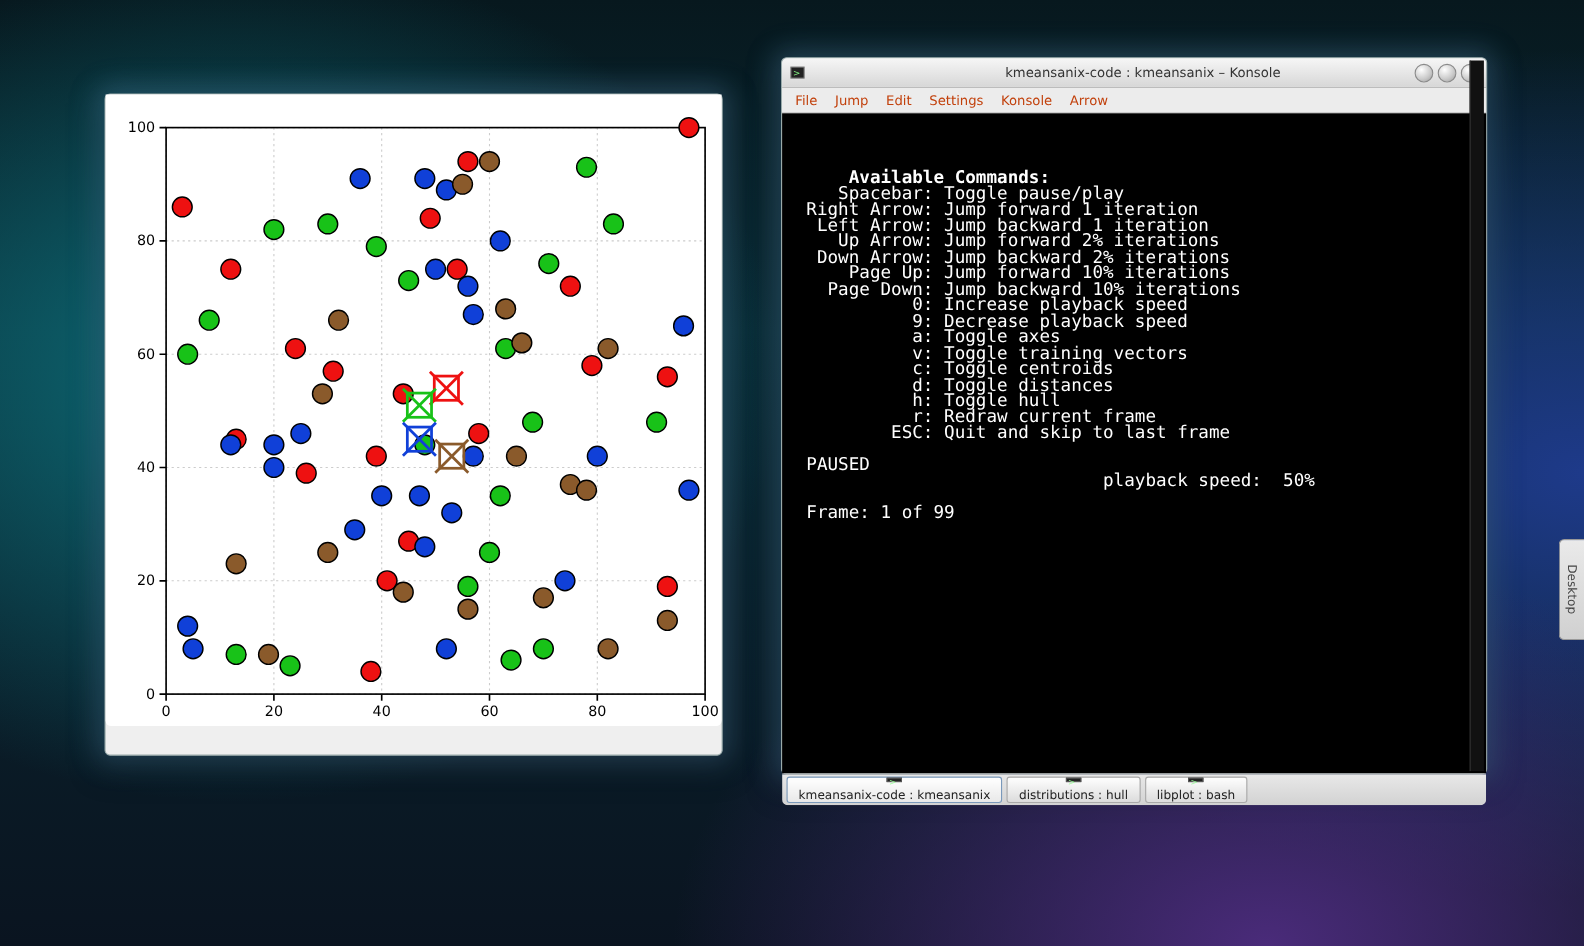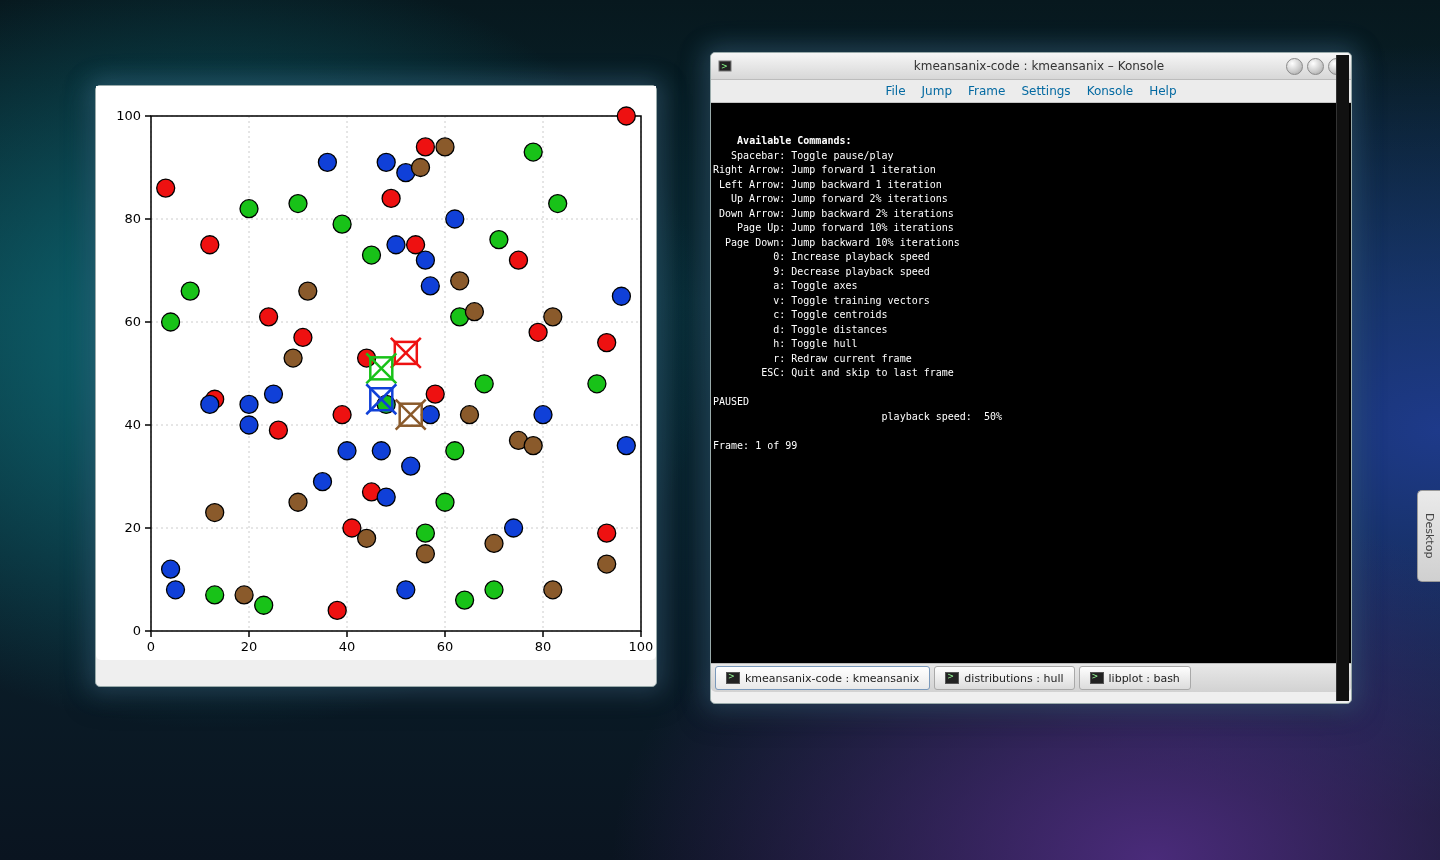--- a/index.html
+++ b/index.html
@@ -24,31 +24,31 @@
         background:radial-gradient(circle at 35% 30%,#fff,#c9c9c9 60%,#9a9a9a);
         border:1px solid #8a8a8a;cursor:pointer;}
   .app-icon{width:15px;height:15px;margin-right:4px;display:flex;align-items:center;justify-content:center;}
   
   #xplot{left:95px;top:85px;width:560px;height:600px;}
   #xplot .body{background:#fff;height:574px;border-radius:0 0 5px 5px;position:relative;}
   #plot-svg{position:absolute;left:0;top:0;}
   
   #konsole{left:710px;top:52px;width:640px;height:650px;}
   #konsole .menubar{height:22px;background:#ececec;border-bottom:1px solid #c4c4c4;
-        display:flex;align-items:center;font-size:12px;color:#0369a1;padding:0 4px;justify-content:center;}
+        display:flex;align-items:center;font-size:12px;color:#c2410c;padding:0 4px;}
   .menuitem{padding:2px 8px;cursor:pointer;border-radius:2px;}
   #term{background:#000;color:#fff;font-family:"DejaVu Sans Mono","Courier New",monospace;
-        font-size:10px;line-height:14.5px;padding:2px;height:556px;overflow:hidden;
+        font-size:16px;line-height:14.5px;padding:22px;height:556px;overflow:hidden;
         white-space:pre;}
   #term .bold{font-weight:bold;}
   #tabbar{height:24px;background:linear-gradient(#e8e8e8,#d2d2d2);border-top:1px solid #bbb;
           display:flex;align-items:stretch;padding:2px 4px;gap:4px;border-radius:0 0 5px 5px;}
   .ktab{display:flex;align-items:center;gap:5px;padding:0 10px;font-size:11px;color:#222;
         border:1px solid #a9a9a9;border-radius:3px;
-        background:linear-gradient(#fefefe,#dcdcdc);cursor:pointer;}
+        background:linear-gradient(#fefefe,#dcdcdc);cursor:pointer;flex-direction:column;}
   .ktab.active{background:linear-gradient(#fff,#e9e9e9);border-color:#7a99bb;}
   .ktab .tabicon{width:12px;height:10px;background:#222;border:1px solid #555;position:relative;}
   .ktab .tabicon::after{content:">";position:absolute;color:#9f9;font-size:8px;left:1px;top:-1px;}
   
   #desk-tab{position:absolute;right:0;top:490px;width:22px;height:90px;
        background:linear-gradient(#eaeaea,#d0d0d0);border:1px solid #999;border-right:none;
        border-radius:5px 0 0 5px;writing-mode:vertical-rl;text-orientation:mixed;
        font-size:11px;color:#444;display:flex;align-items:center;justify-content:center;
        cursor:pointer;}
   .scrollbar{position:absolute;right:2px;top:2px;width:12px;bottom:2px;
@@ -207,24 +207,24 @@
       </span>
       <span class="title-text">kmeansanix-code : kmeansanix – Konsole</span>
       <span class="spacer"></span>
       <div class="wbtn"></div>
       <div class="wbtn"></div>
       <div class="wbtn"></div>
     </div>
     <div class="menubar">
       <span class="menuitem">File</span>
       <span class="menuitem">Jump</span>
-      <span class="menuitem">Frame</span>
+      <span class="menuitem">Edit</span>
       <span class="menuitem">Settings</span>
       <span class="menuitem">Konsole</span>
-      <span class="menuitem">Help</span>
+      <span class="menuitem">Arrow</span>
     </div>
     <div id="term">
       <div class="scrollbar"></div>
     <span class="bold">Available Commands:
 </span><span>   Spacebar: Toggle pause/play
 Right Arrow: Jump forward 1 iteration
  Left Arrow: Jump backward 1 iteration
    Up Arrow: Jump forward 2% iterations
  Down Arrow: Jump backward 2% iterations
     Page Up: Jump forward 10% iterations

